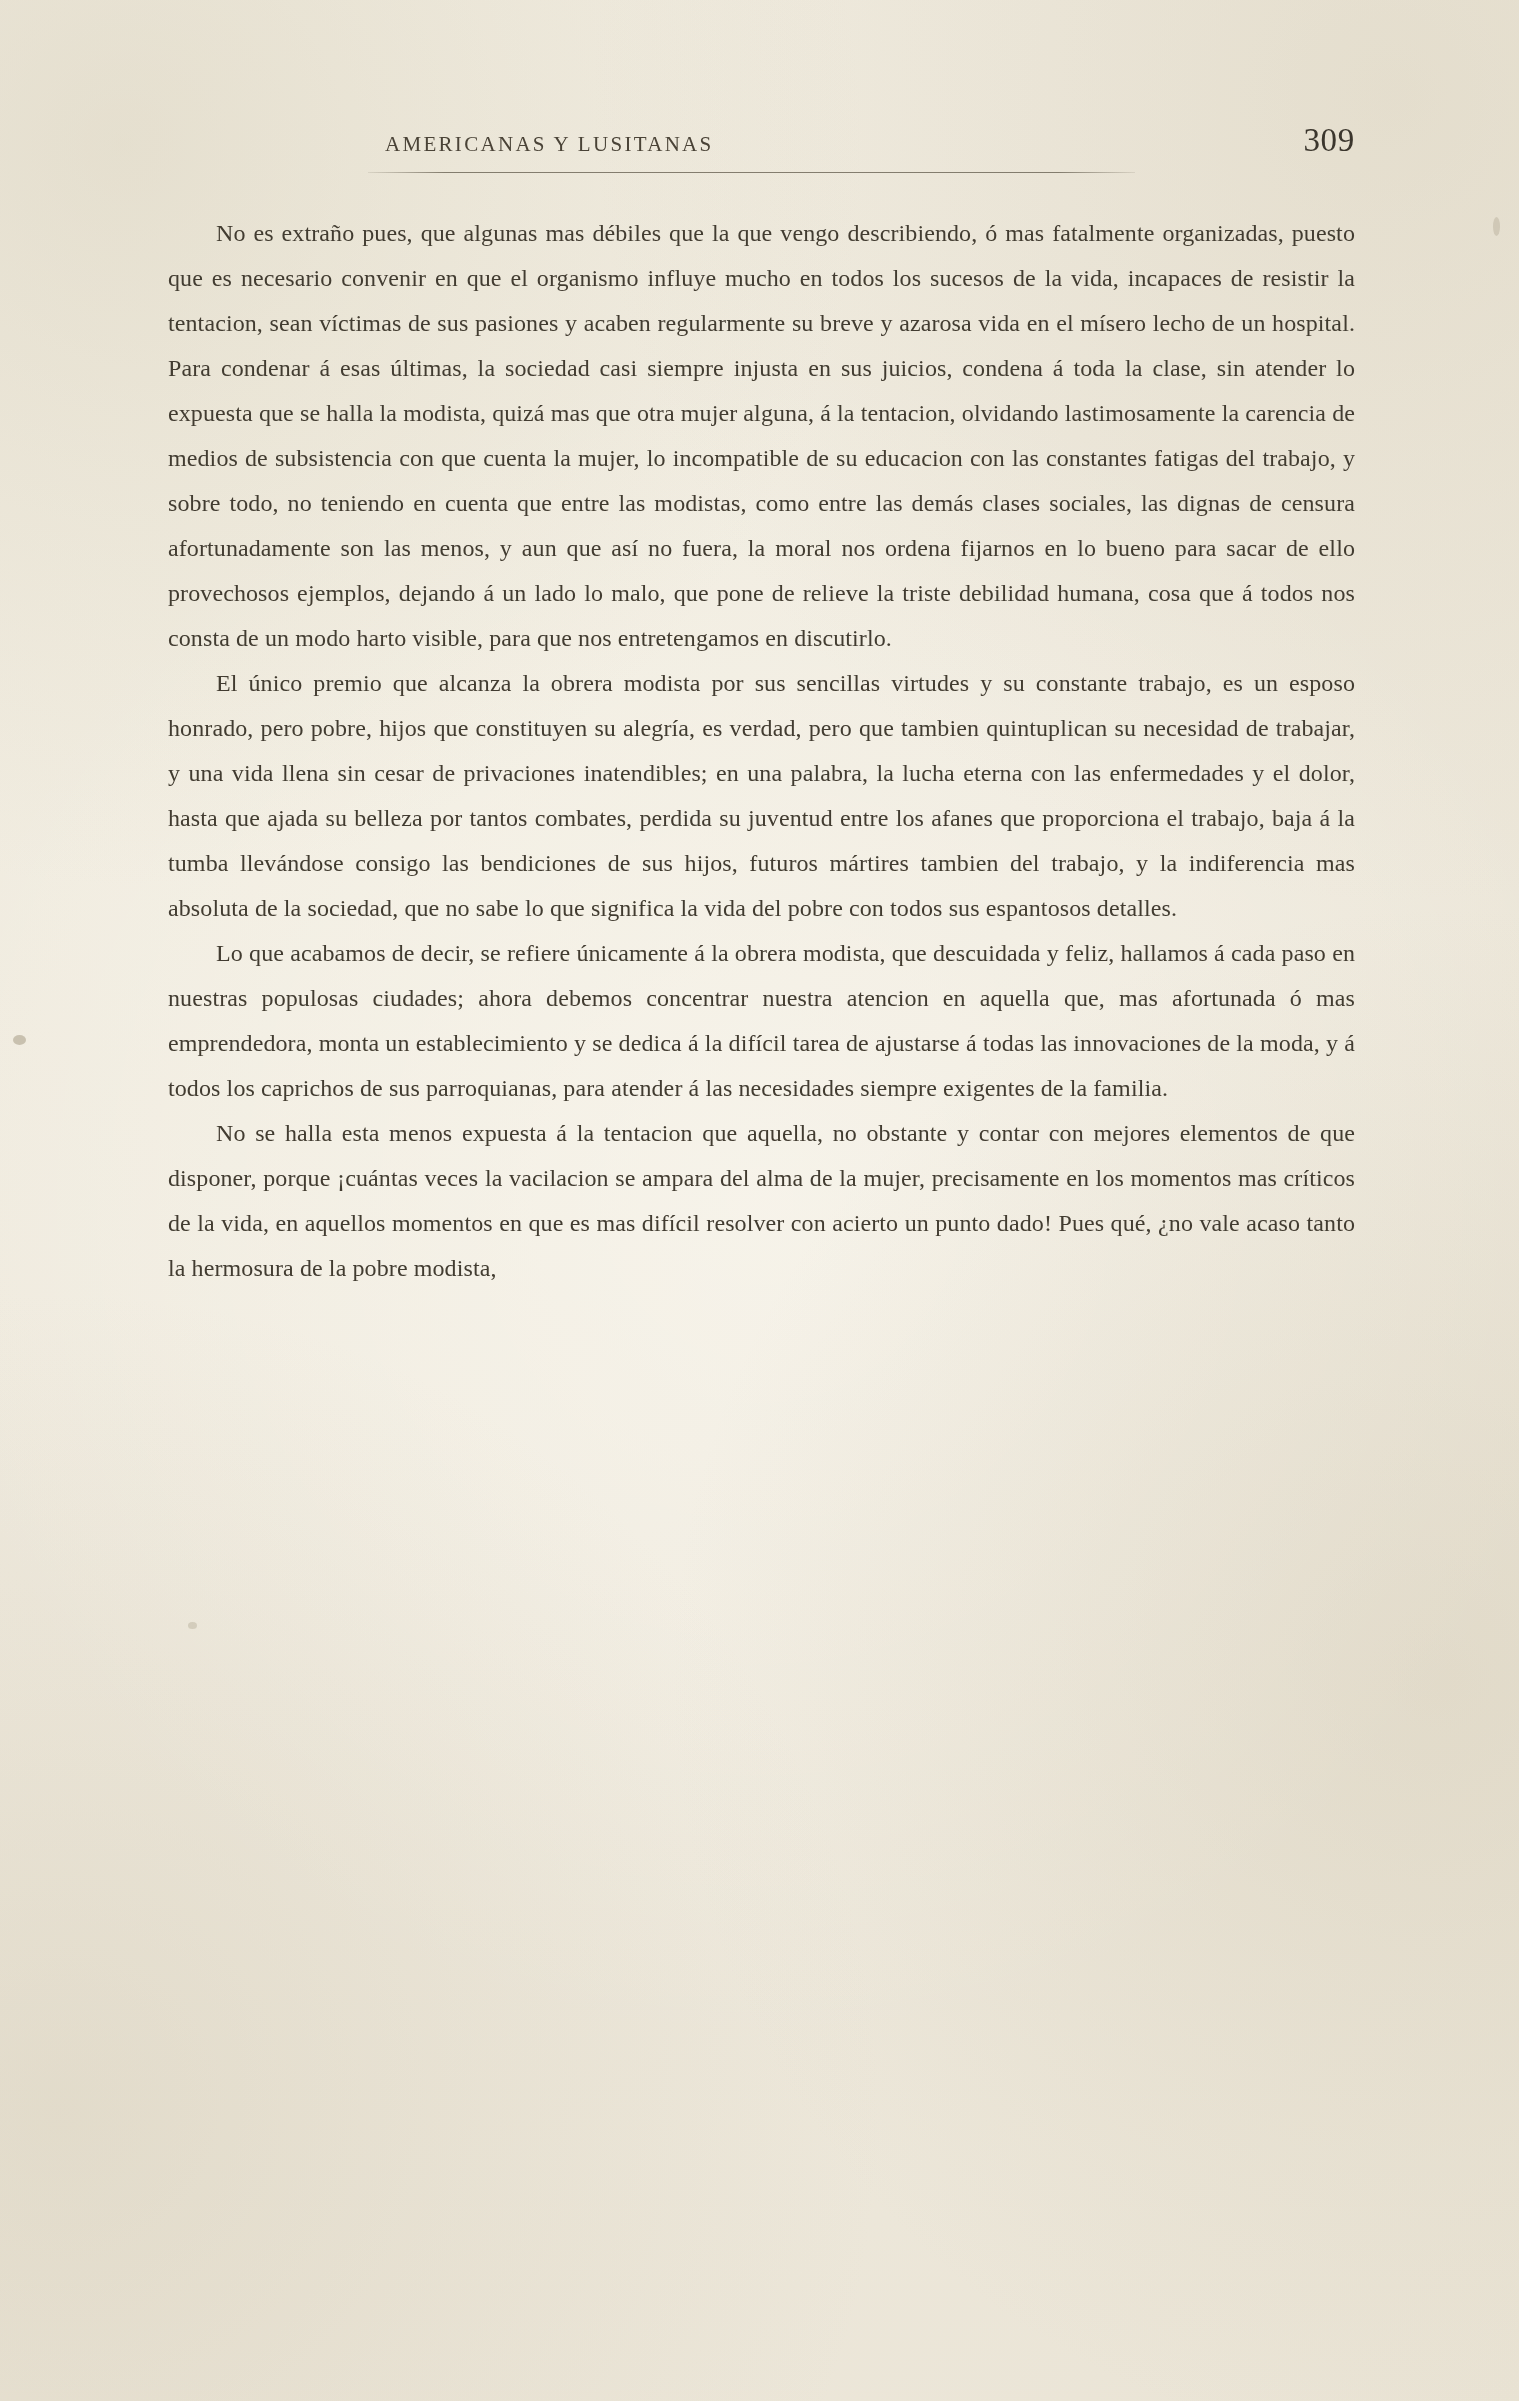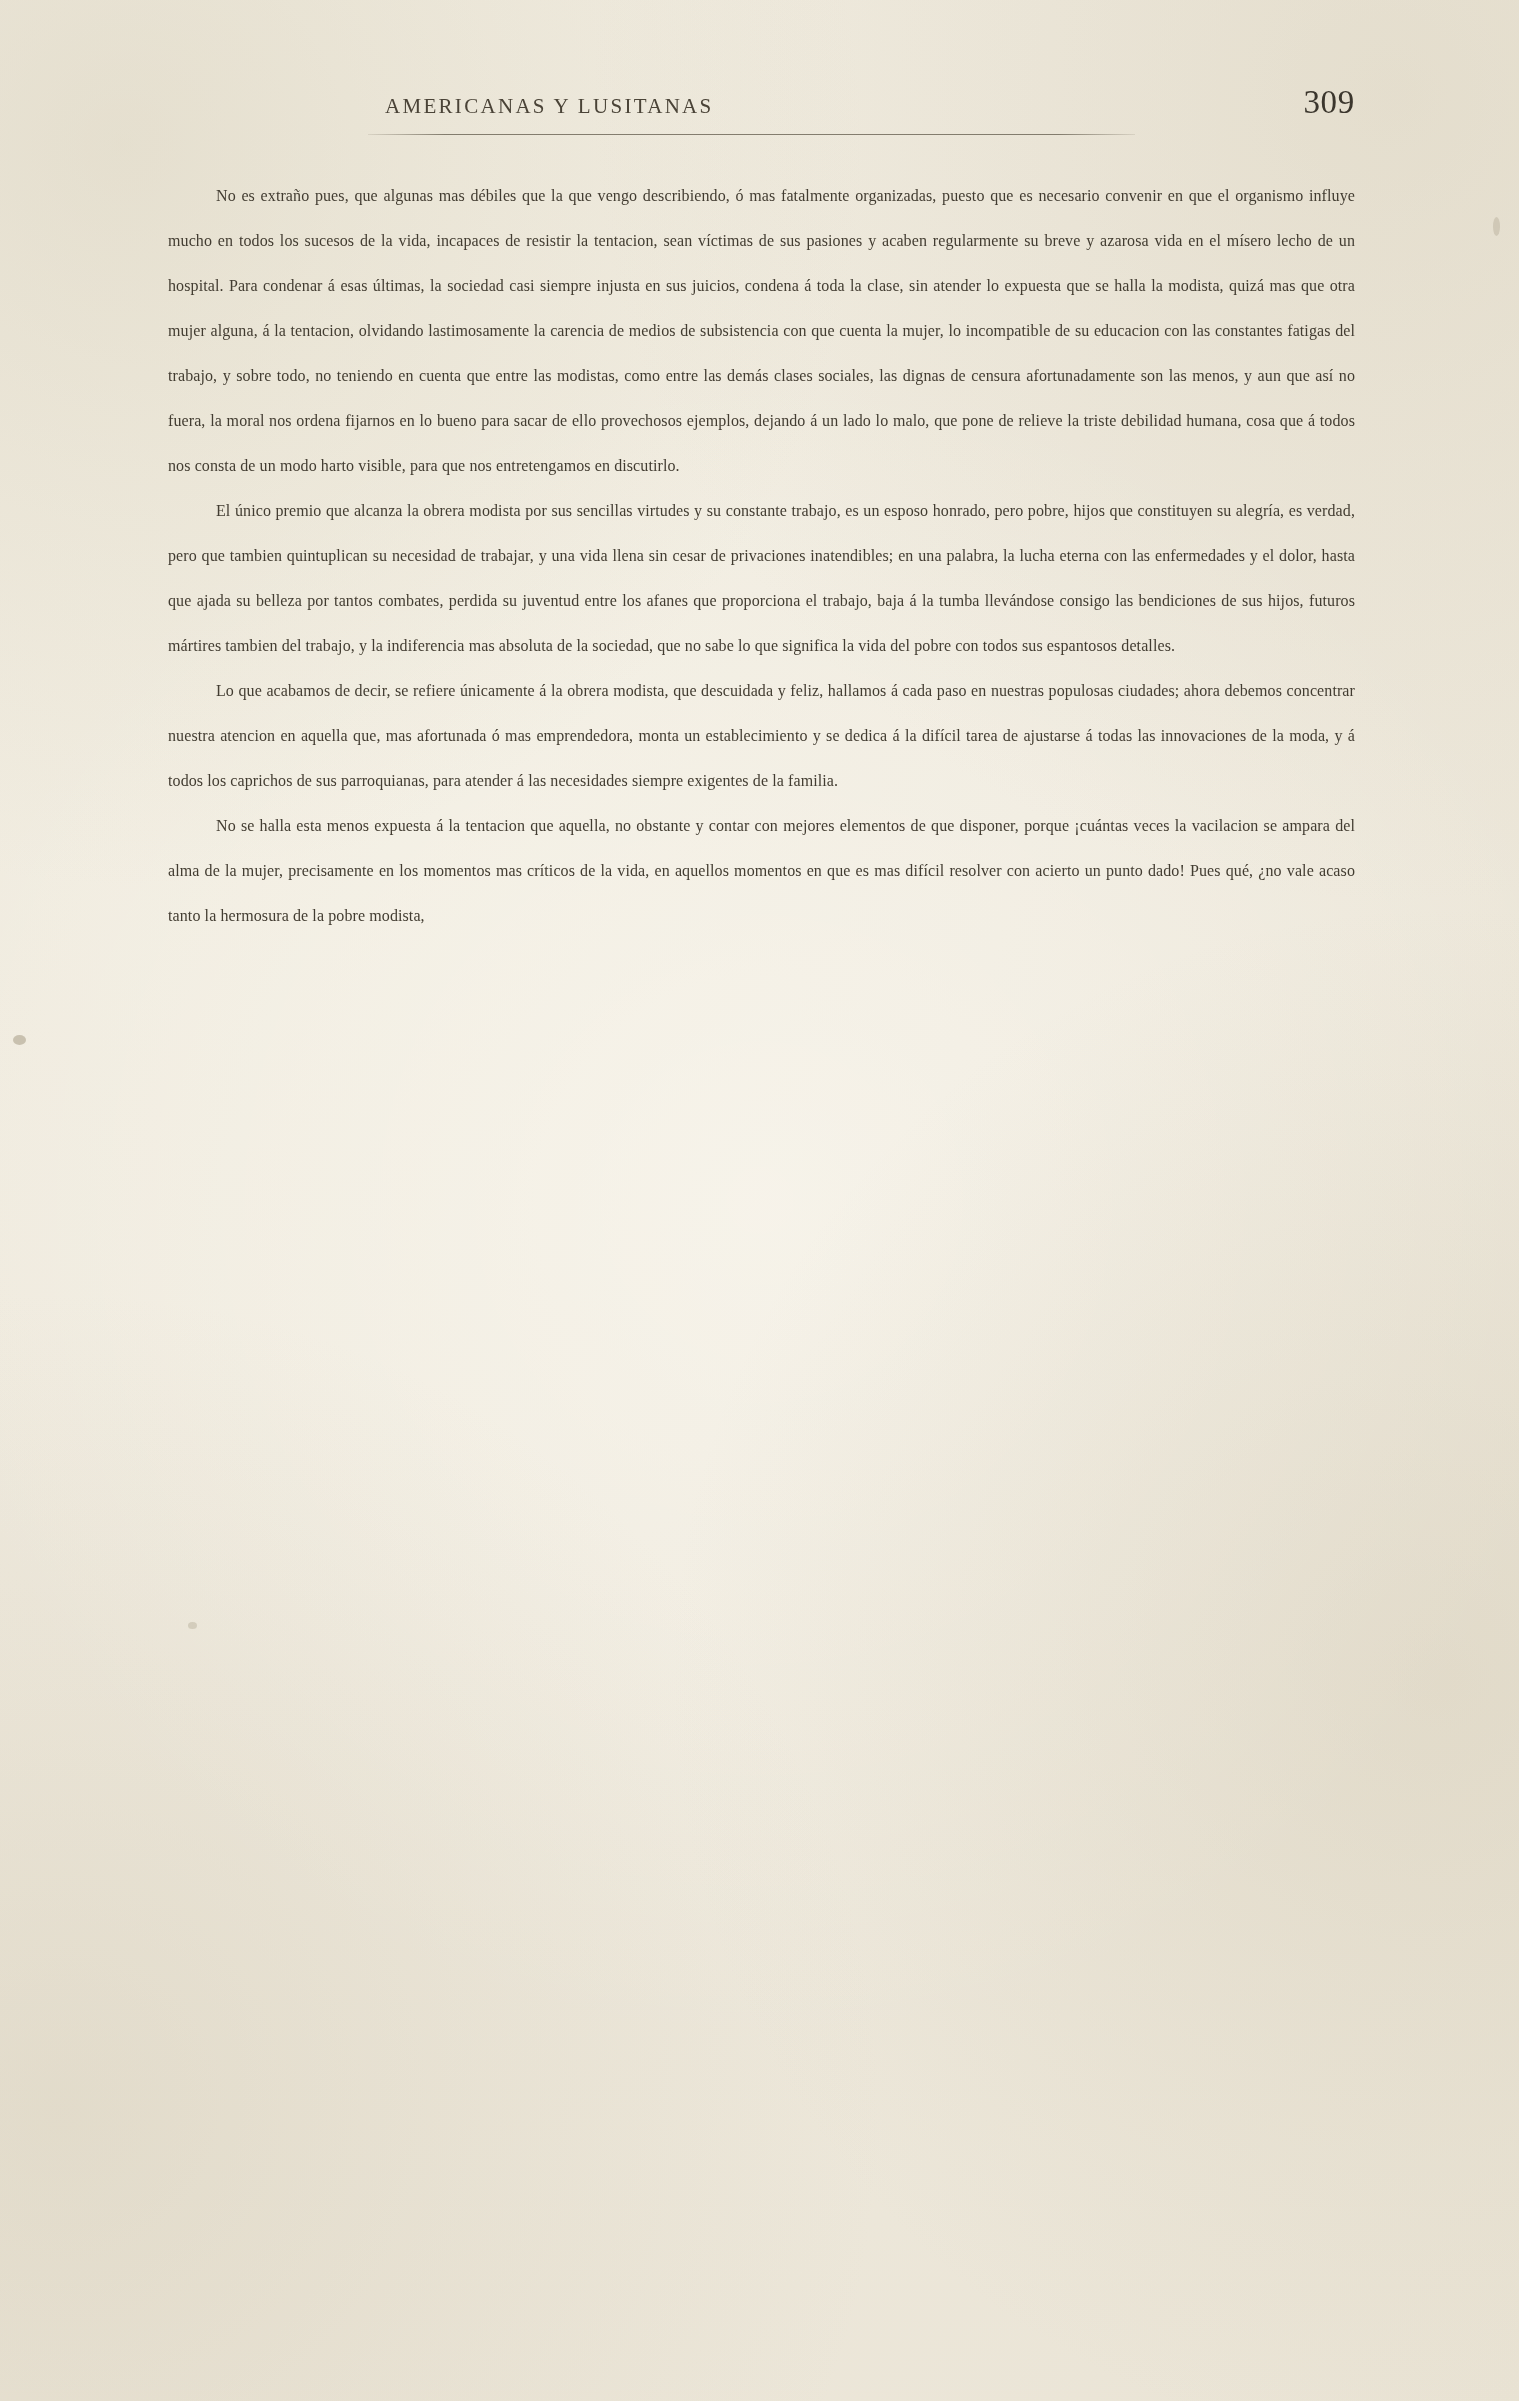--- a/index.html
+++ b/index.html
@@ -29,22 +29,22 @@
     background:
       radial-gradient(circle at 8% 6%, rgba(205,196,172,0.35) 0%, rgba(205,196,172,0) 28%),
       radial-gradient(circle at 92% 4%, rgba(208,199,175,0.30) 0%, rgba(208,199,175,0) 30%),
       radial-gradient(circle at 95% 70%, rgba(200,190,165,0.28) 0%, rgba(200,190,165,0) 35%),
       radial-gradient(circle at 4% 88%, rgba(200,190,165,0.30) 0%, rgba(200,190,165,0) 32%),
       radial-gradient(circle at 50% 50%, rgba(255,253,247,0.45) 0%, rgba(255,253,247,0) 60%);
     pointer-events: none;
   }
   .content {
     position: relative;
-    margin: 0 auto;
-    padding-top: 84px;
+    margin: 8px auto;
+    padding-top: 114px;
     width: 1274px;
   }
   .header {
     position: relative;
     display: flex;
     align-items: baseline;
     justify-content: space-between;
     padding: 0 42px 0 45px;
   }
   .running-head {
@@ -70,21 +70,21 @@
     margin-left: 245px;
   }
   .body-text {
     margin-top: 38px;
     padding: 0 42px 0 45px;
   }
   .body-text p {
     margin: 0 0 0 0;
     text-align: justify;
     text-align-last: left;
-    font-size: 16px;
+    font-size: 24px;
     line-height: 45px;
     letter-spacing: 0.1px;
     color: #423c31;
     text-indent: 48px;
     -webkit-hyphens: manual;
     hyphens: manual;
   }
   .body-text p + p {
     margin-top: 0;
   }

